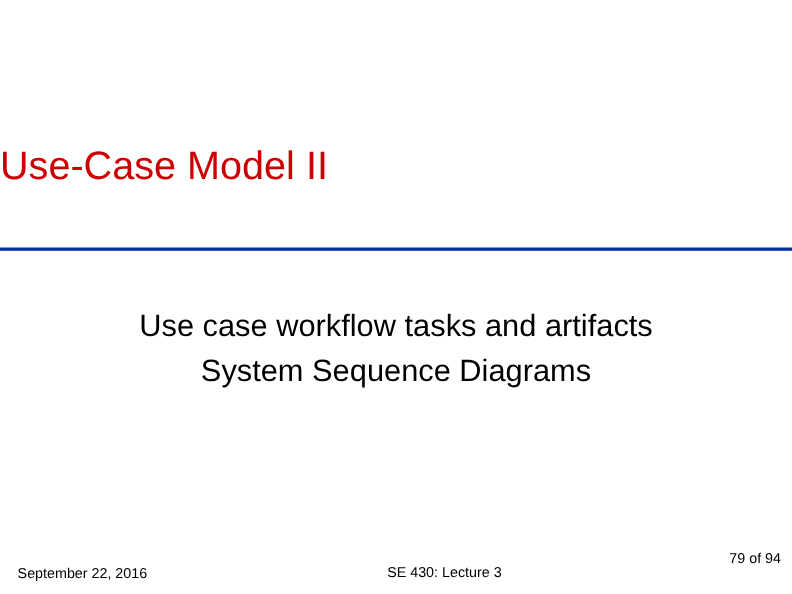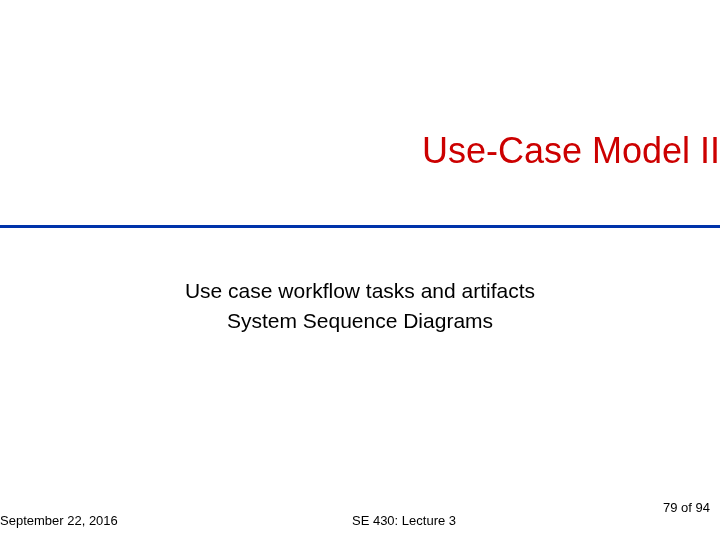--- a/index.html
+++ b/index.html
@@ -14,54 +14,54 @@
       font-family: Arial, Helvetica, sans-serif;
       position: relative;
       overflow: hidden;
     }
     .slide {
       width: 100%;
       height: 100%;
       position: relative;
     }
     .title {
-      text-align: right;
+      text-align: left;
       font-size: 36px;
       color: #cc0000;
       font-weight: normal;
       padding-top: 130px;
       padding-bottom: 32px;
     }
     .divider {
       position: absolute;
       left: 0;
       right: 0;
       top: 225px;
       height: 3px;
       background: #0033aa;
     }
     .body-text {
       text-align: center;
-      font-size: 21px;
+      font-size: 28px;
       color: #000000;
       line-height: 1.45;
       margin-top: 72px;
     }
     .footer {
       position: absolute;
       bottom: 12px;
       left: 0;
       right: 0;
       width: 100%;
       font-size: 13px;
       color: #000000;
     }
     .footer-left {
       position: absolute;
-      left: 0;
+      left: 16px;
       bottom: 0;
     }
     .footer-center {
       position: absolute;
       left: 50%;
       transform: translateX(-50%);
       bottom: 0;
       margin-left: 44px;
     }
     .footer-right {

